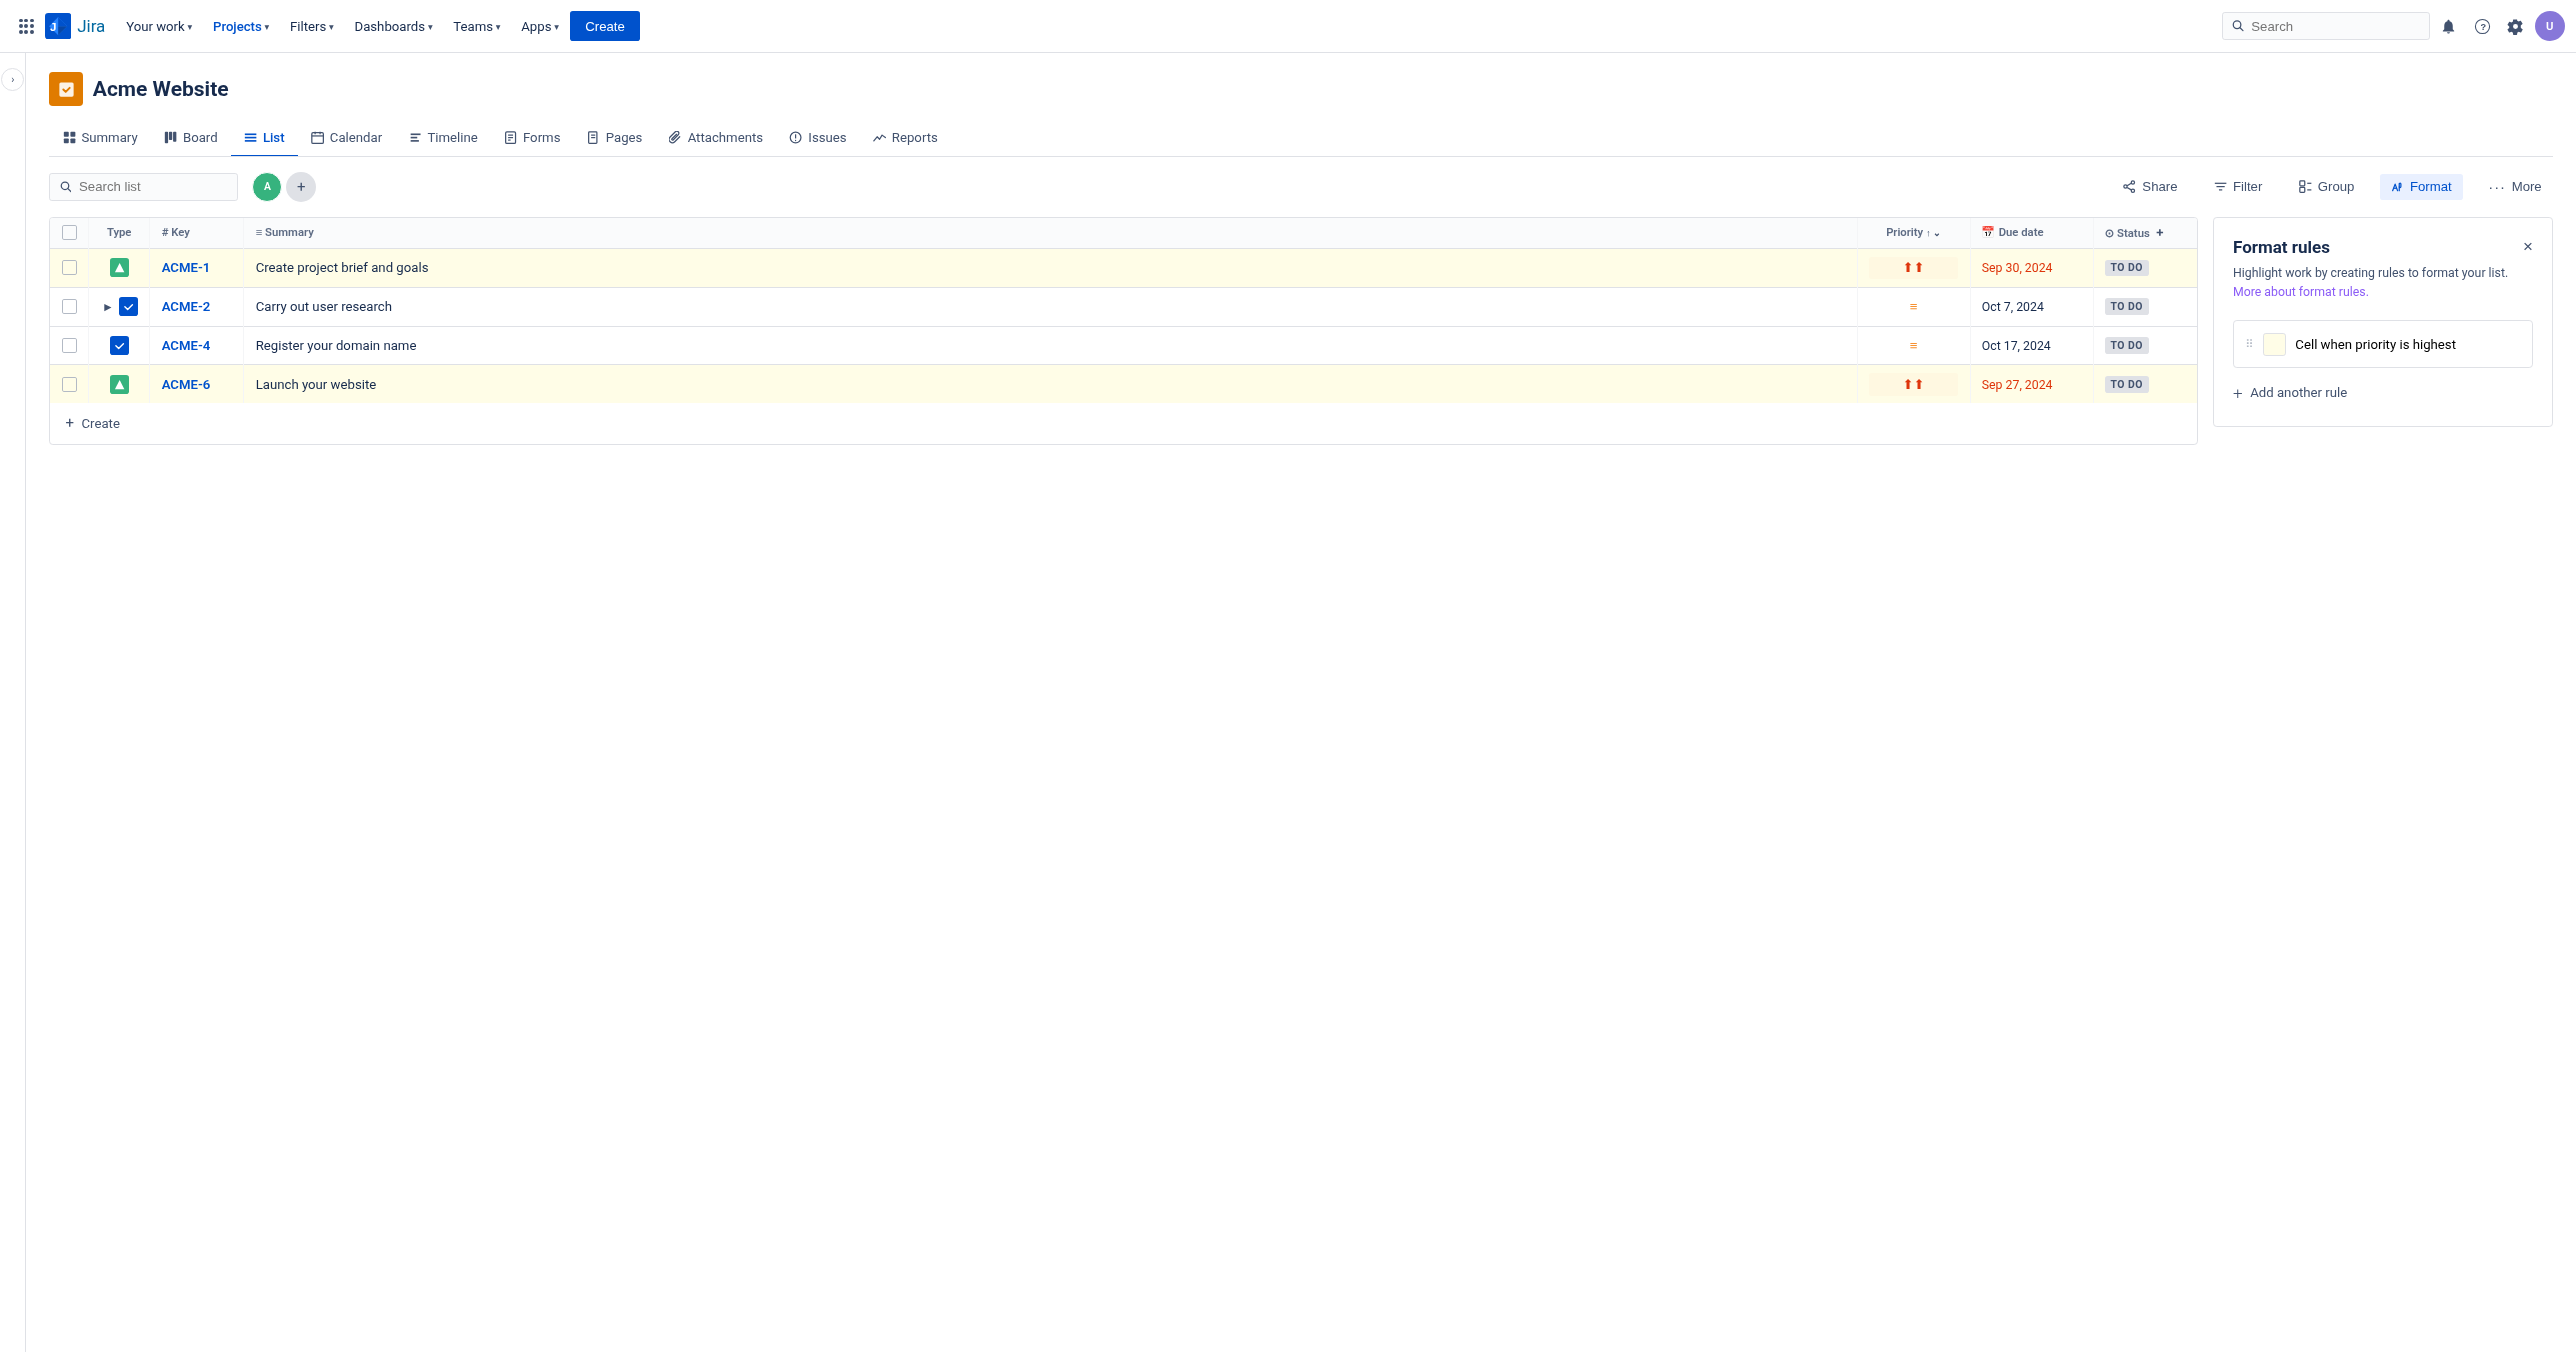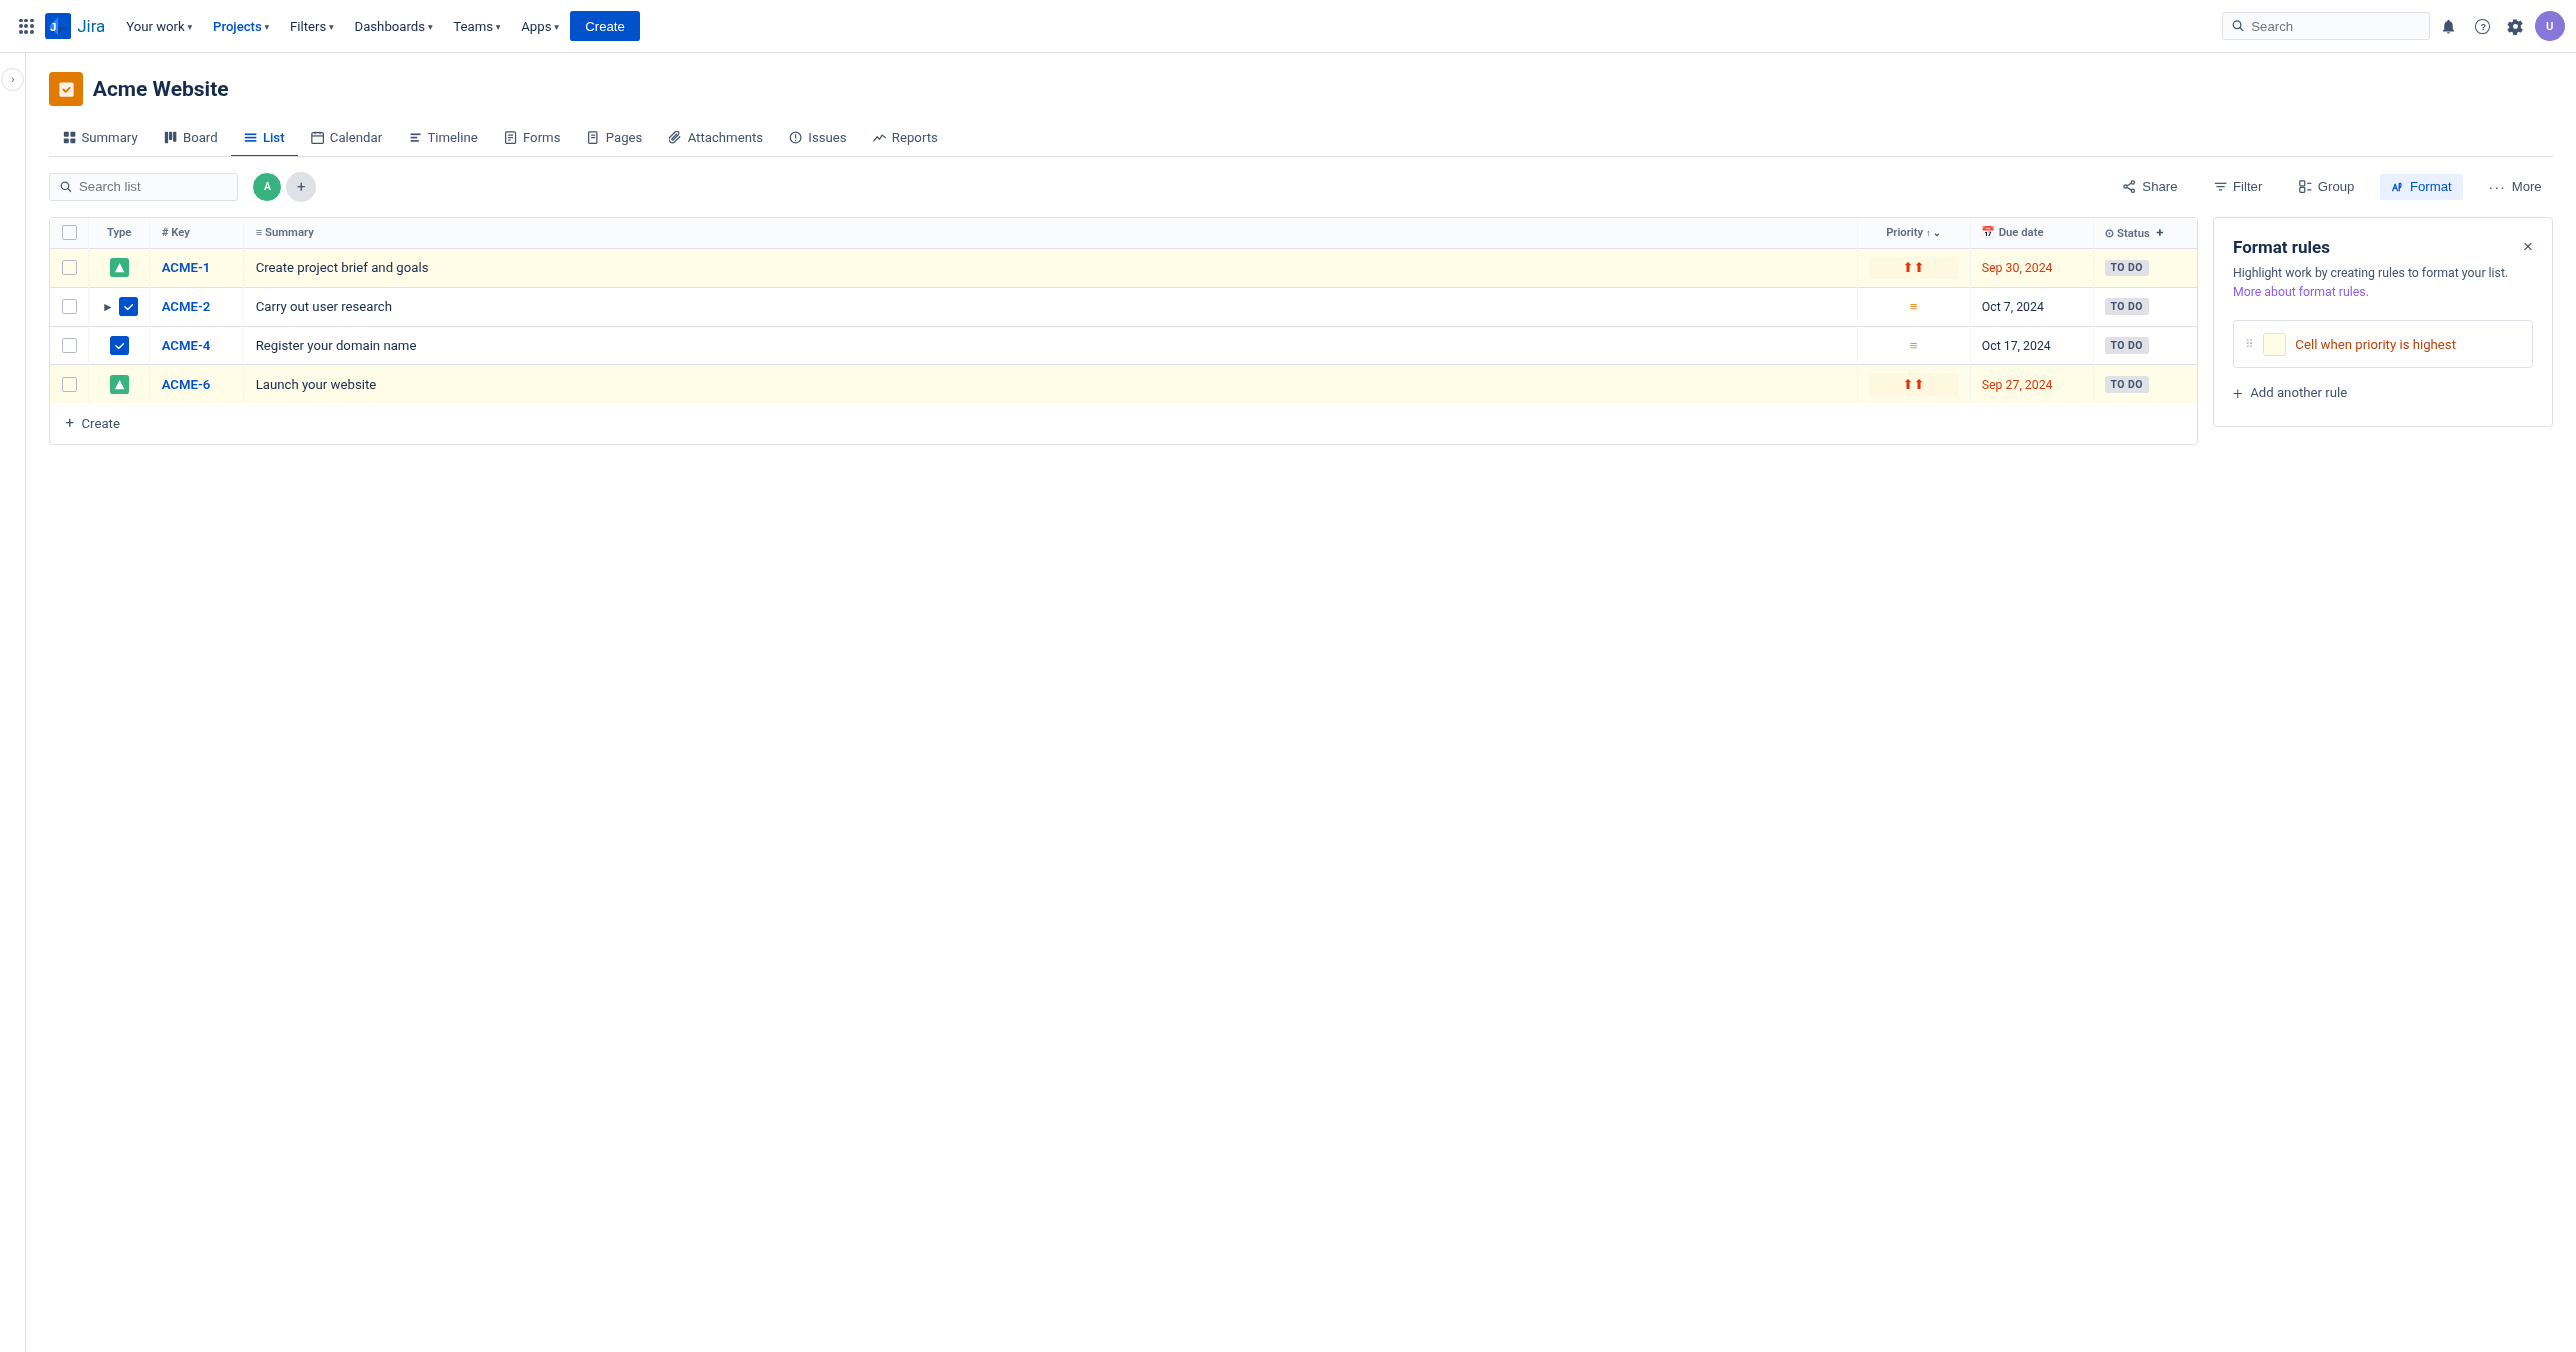--- a/index.html
+++ b/index.html
@@ -139,21 +139,21 @@
     .format-panel-title { font-size: 17px; font-weight: 700; color: #172b4d; }
     .format-panel-close { cursor: pointer; color: #42526e; font-size: 17px; background: none; border: none; padding: 0; }
     .format-panel-desc { font-size: 12.3px; color: #42526e; line-height: 1.5; margin-bottom: 19px; }
     .format-panel-desc a { color: #8b5cf6; text-decoration: none; }
     .format-rule-item {
       display: flex; align-items: center; gap: 9.4px; border: 0.9px solid #dfe1e6;
       border-radius: 3.8px; padding: 11.3px; margin-bottom: 11.3px;
     }
     .drag-handle { color: #b3bac5; font-size: 11.3px; cursor: grab; }
     .rule-color-swatch { width: 23px; height: 23px; border-radius: 2.8px; border: 0.9px solid #dfe1e6; background: #fffde7; flex-shrink: 0; }
-    .rule-label { font-size: 13.2px; color: #c2410c; text-align: right; }
+    .rule-label { font-size: 13.2px; color: #000000; text-align: right; }
     .add-rule-btn { display: flex; align-items: center; gap: 7.6px; color: #42526e; cursor: pointer; font-size: 13.2px; padding: 3.8px 0; }
 
     
     .chevron { font-size: 9.4px; color: #42526e; }
 
     
     .grid-dots { display: grid; grid-template-columns: 1fr 1fr 1fr; gap: 1.9px; width: 15px; height: 15px; }
     .grid-dot { width: 3.8px; height: 3.8px; background: #42526e; border-radius: 50%; }
   </style>
 </head>

